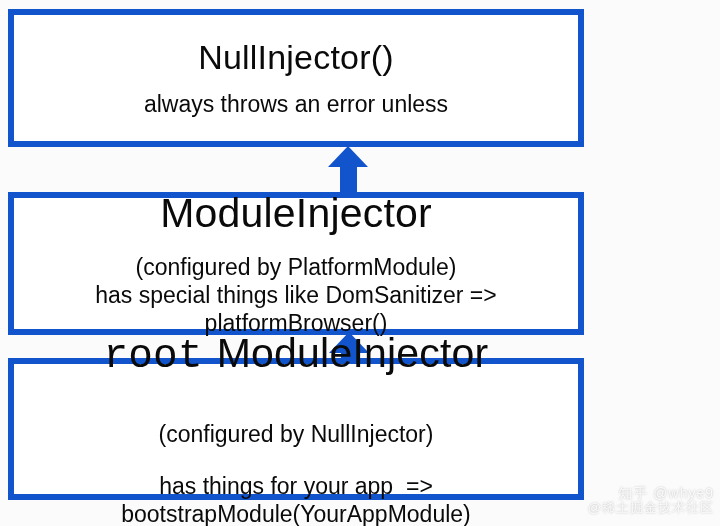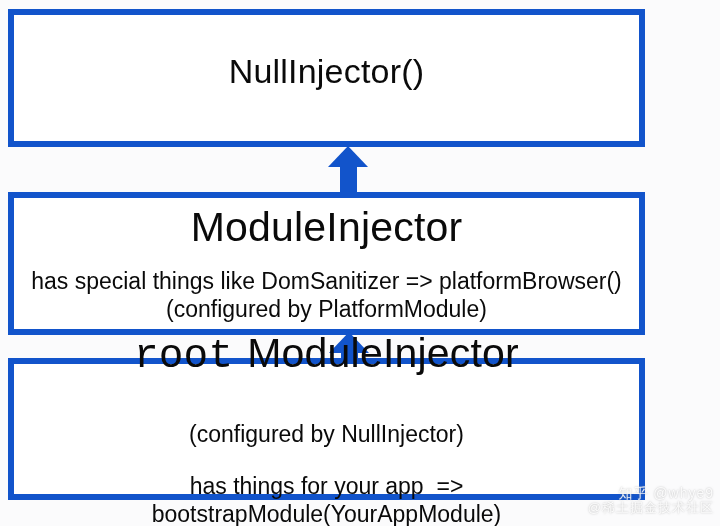--- a/index.html
+++ b/index.html
@@ -16,21 +16,21 @@
       color: var(--text);
       overflow: hidden;
     }
     .canvas {
       position: relative;
       width: 720px; height: 526px;
     }
     .injector-box {
       position: absolute;
       left: 8px;
-      width: 637px;
+      width: 576px;
       background: var(--box_bg);
       border: 6px solid var(--accent);
       display: flex;
       flex-direction: column;
       align-items: center;
       justify-content: center;
       text-align: center;
     }
     .box-null      { top: 9px;   height: 138px; }
     .box-module    { top: 192px; height: 143px; }
@@ -91,31 +91,32 @@
     .watermark .wm-line1 { font-size: 14px; letter-spacing: 1px; }
     .watermark .wm-line2 { font-size: 13px; letter-spacing: 1px; }
   </style>
 </head>
 <body>
 
 <div class="canvas">
 
   <div class="injector-box box-null">
     <div class="box-title">NullInjector()</div>
+    <div class="box-line">always throws an error unless</div>
   </div>
 
   <div class="arrow-up arrow-1">
     <div class="arrow-head"></div>
     <div class="arrow-stem"></div>
   </div>
 
   <div class="injector-box box-module">
     <div class="box-title">ModuleInjector</div>
+    <div class="box-line">(configured by PlatformModule)</div>
     <div class="box-line">has special things like DomSanitizer =&gt; platformBrowser()</div>
-    <div class="box-line">(configured by PlatformModule)</div>
   </div>
 
   <div class="arrow-up arrow-2">
     <div class="arrow-head"></div>
     <div class="arrow-stem"></div>
   </div>
 
   <div class="injector-box box-root">
     <div class="box-title">
       <span class="code-prefix">root</span><span>ModuleInjector</span>

